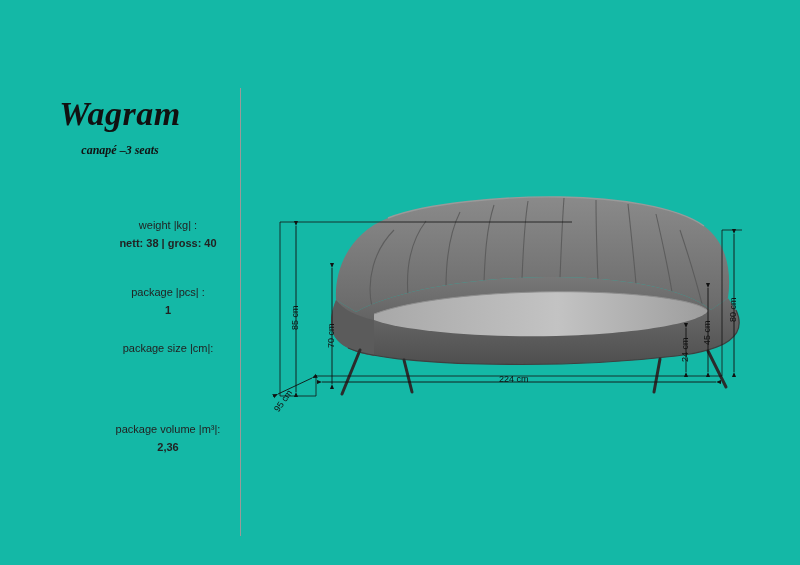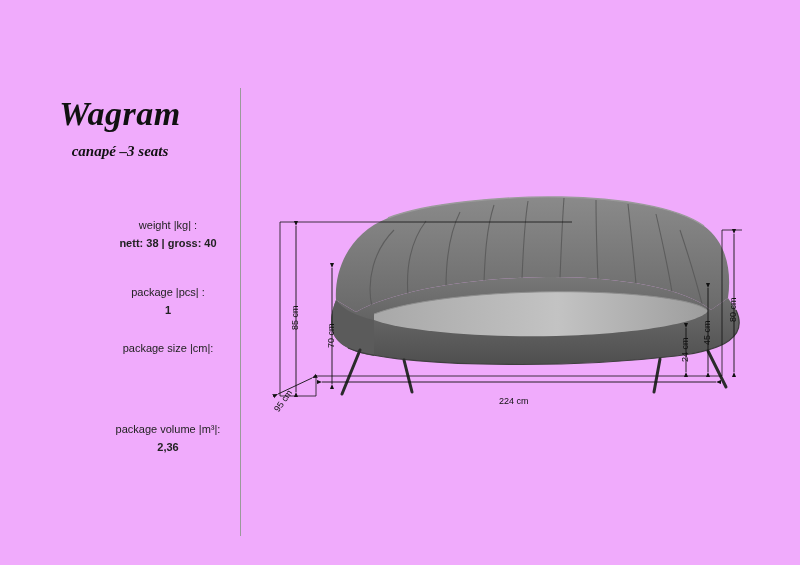--- a/index.html
+++ b/index.html
@@ -11,21 +11,21 @@
     height: 565px;
     background: #ffffff;
     font-family: "Liberation Sans", sans-serif;
     color: #1a1a1a;
     overflow: hidden;
   }
   #sheet {
     position: relative;
     width: 800px;
     height: 565px;
-    background: #f0abfc;
+    background: #14b8a6;
   }
 
   
   #left-col {
     position: absolute;
     left: 0;
     top: 0;
     width: 240px;
     height: 565px;
   }
@@ -44,21 +44,21 @@
   }
   #product-subtitle {
     position: absolute;
     left: 0;
     top: 143px;
     width: 240px;
     text-align: center;
     font-family: "Liberation Serif", serif;
     font-style: italic;
     font-weight: bold;
-    font-size: 15px;
+    font-size: 12px;
     color: #111111;
   }
   .spec-block {
     position: absolute;
     left: 0;
     width: 240px;
     text-align: center;
     padding-left: 48px;
   }
   .spec-label {
@@ -262,19 +262,19 @@
 
         <path d="M452 118 L 452 202" marker-start="url(#arrS)" marker-end="url(#arrE)" stroke-width="0.9"></path>
 
         <path d="M478 64 L 478 202" marker-start="url(#arrS)" marker-end="url(#arrE)" stroke-width="0.9"></path>
       </g>
     </svg>
 
     <div class="dim-label vert" style="left:34px; top:160px;">85 cm</div>
     <div class="dim-label vert" style="left:70px; top:178px;">70 cm</div>
     <div class="dim-label diag" style="left:16px; top:238px;">95 cm</div>
-    <div class="dim-label" style="left:243px; top:226px;">224 cm</div>
+    <div class="dim-label" style="left:243px; top:204px;">224 cm</div>
     <div class="dim-label vert" style="left:424px; top:192px;">24 cm</div>
     <div class="dim-label vert" style="left:446px; top:175px;">45 cm</div>
     <div class="dim-label vert" style="left:472px; top:152px;">80 cm</div>
 
   </div>
 </div>
 
 </body></html>

